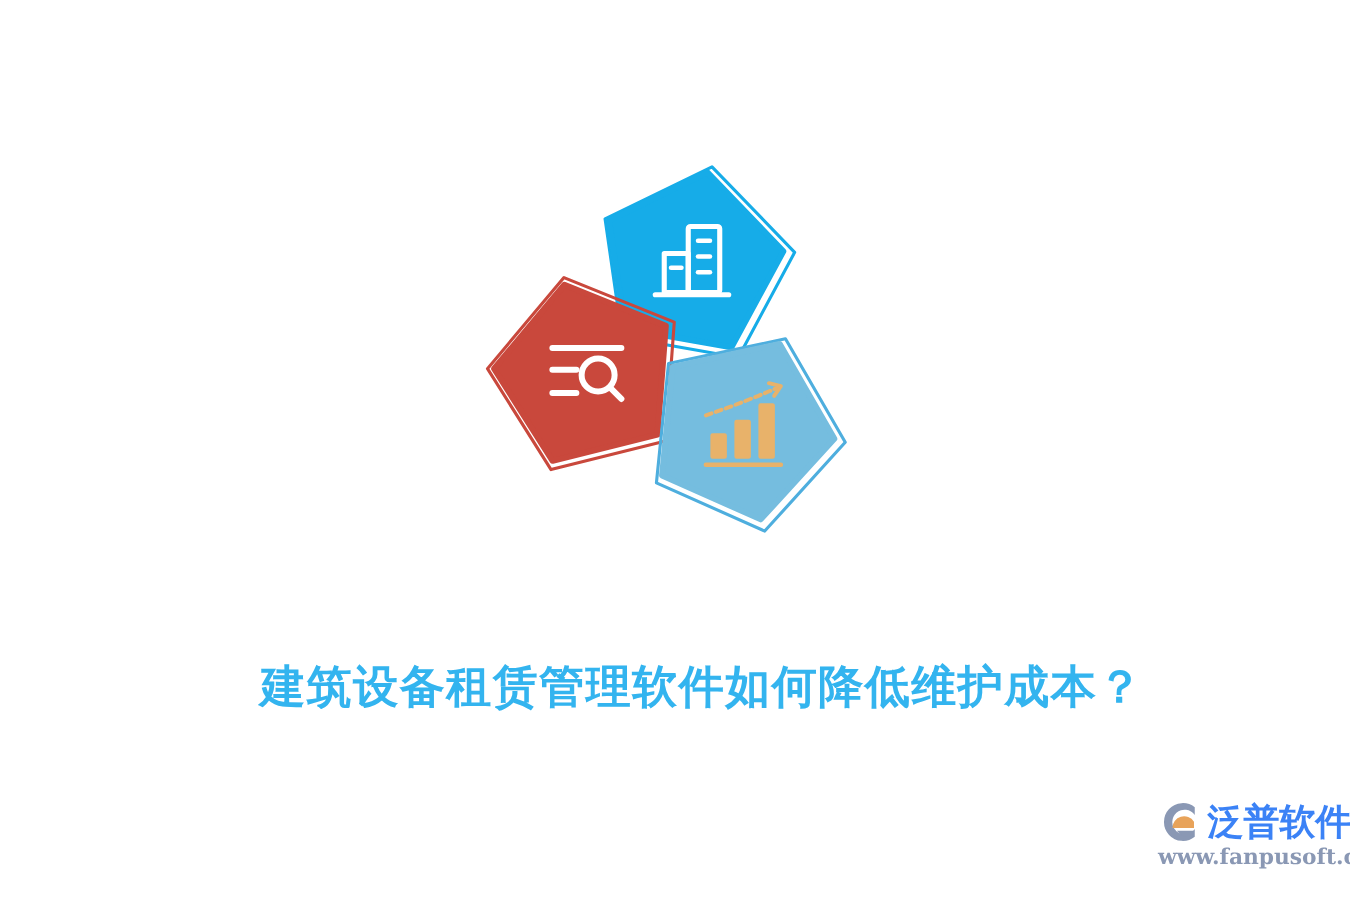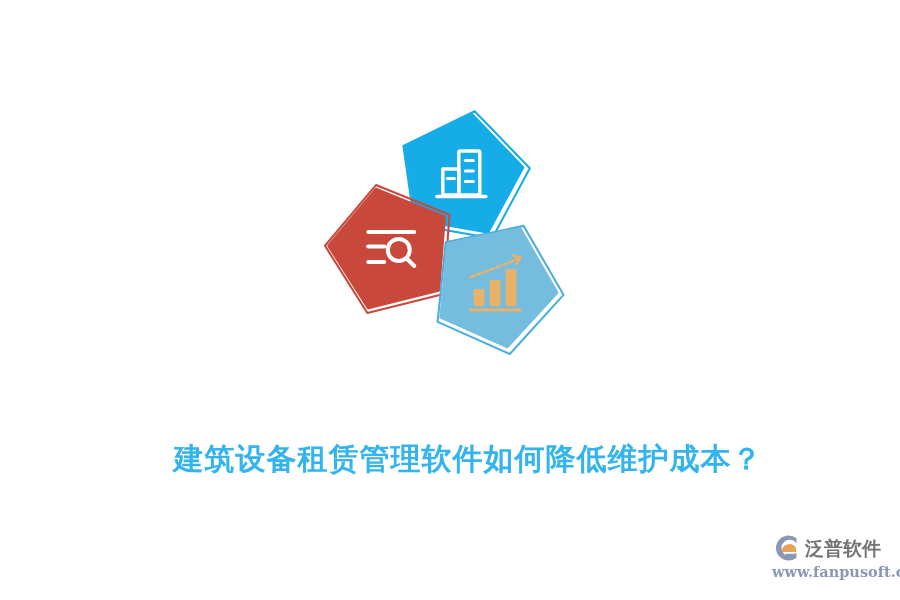--- a/index.html
+++ b/index.html
@@ -78,23 +78,23 @@
     gap: 3px;
   }
   .brand-mark {
     width: 30px;
     height: 30px;
     flex: 0 0 30px;
   }
   .brand-mark svg { display: block; width: 30px; height: 30px; }
   .brand-name {
     font-family: "DejaVu Sans", "Liberation Sans", sans-serif;
-    font-size: 19px;
+    font-size: 24px;
     font-weight: bold;
-    color: #737373;
+    color: #3b82f6;
     line-height: 30px;
     white-space: nowrap;
   }
   .brand-url {
     font-family: "DejaVu Serif", "Liberation Serif", serif;
     font-size: 14.5px;
     font-weight: bold;
     color: #8a98b4;
     letter-spacing: 0px;
     margin-top: -1px;

